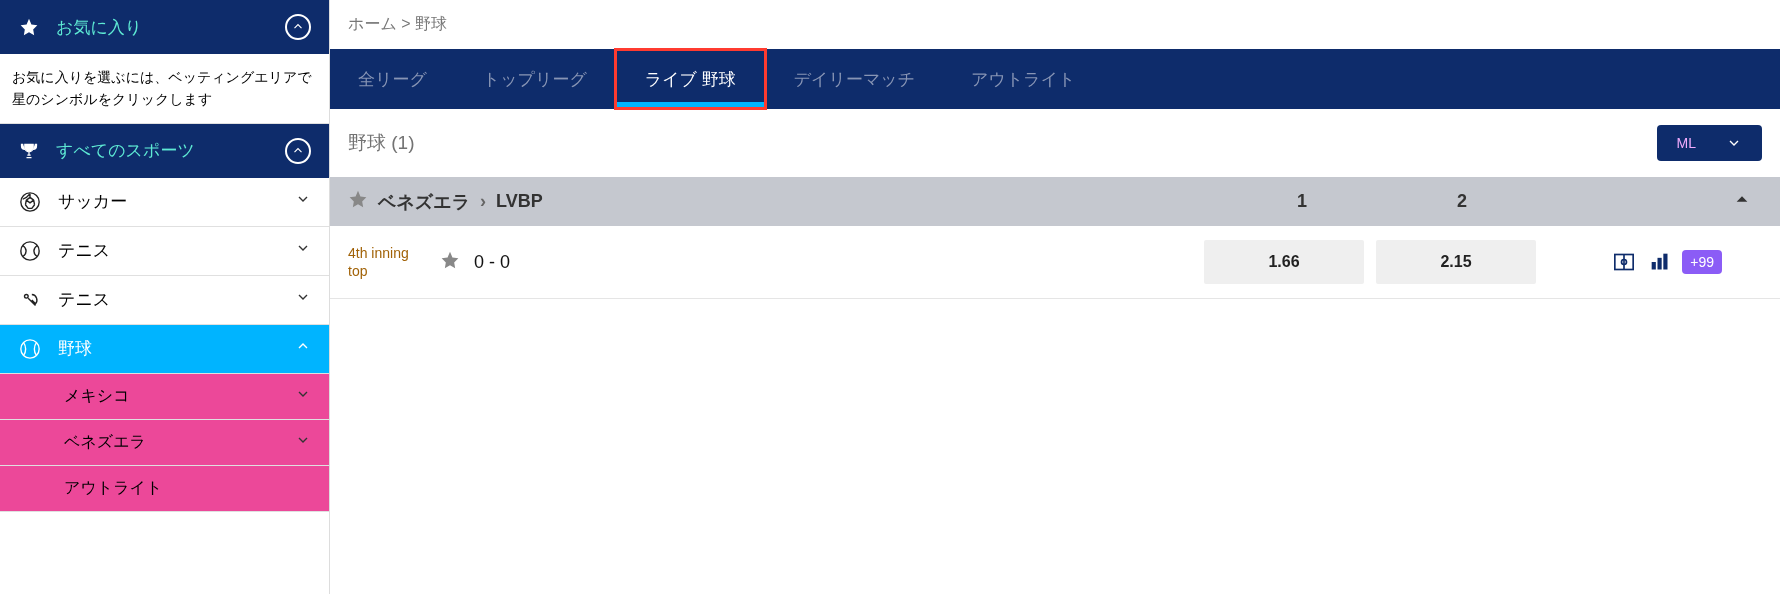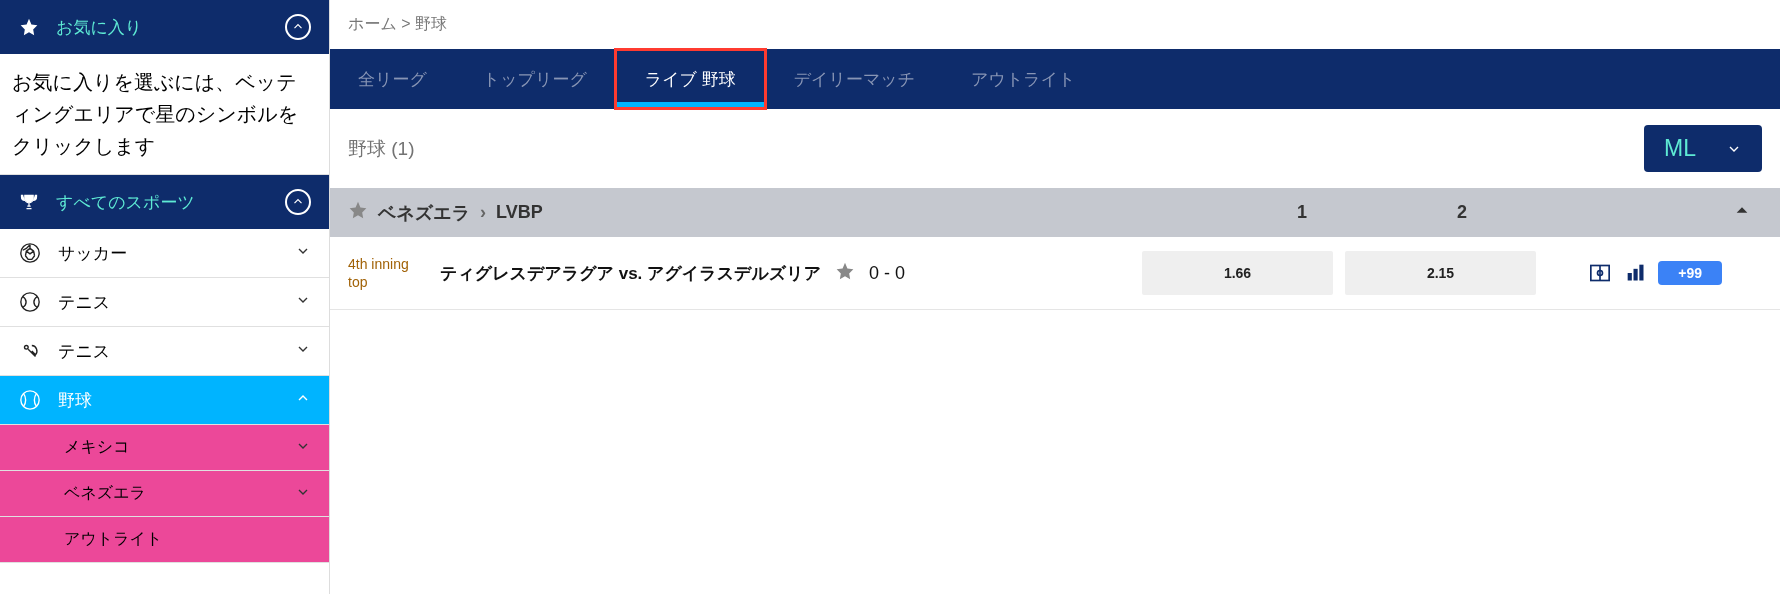--- a/index.html
+++ b/index.html
@@ -4,63 +4,63 @@
 <style>
 *{box-sizing:border-box;margin:0;padding:0;font-family:"Hiragino Kaku Gothic Pro","Meiryo",sans-serif}
 body{background:#fff;width:1780px;height:594px;overflow:hidden}
 .container{display:flex;width:100%;height:100%}
 .sidebar{width:330px;flex-shrink:0;border-right:1px solid #ddd}
 .side-header{background:#0e2c6b;color:#5eead4;display:flex;align-items:center;padding:14px 18px;font-size:17px}
 .side-header .icon{width:22px;height:22px;margin-right:16px;display:flex;align-items:center;justify-content:center}
 .side-header .icon svg{fill:#fff}
 .collapse-btn{margin-left:auto;border:2px solid #fff;border-radius:50%;width:26px;height:26px;display:flex;align-items:center;justify-content:center;cursor:pointer}
 .collapse-btn svg{stroke:#fff;fill:none;stroke-width:2}
-.fav-hint{padding:12px 12px;font-size:20px;line-height:1.6;border-bottom:1px solid #e0e0e0;background:#fff}
+.fav-hint{padding:12px 12px;font-size:14px;line-height:1.6;border-bottom:1px solid #e0e0e0;background:#fff}
 .sport-item{display:flex;align-items:center;padding:12px 18px;font-size:17px;border-bottom:1px solid #e0e0e0;cursor:pointer;background:#fff}
 .sport-item .icon{width:24px;height:24px;margin-right:16px;display:flex;align-items:center;justify-content:center}
 .sport-item .icon svg{stroke:#222;fill:none;stroke-width:1.5}
 .sport-item.active{background:#00b4ff;color:#fff}
 .sport-item.active .icon svg{stroke:#fff}
 .sport-item .chev{margin-left:auto}
 .sport-item .chev svg{stroke:#333;fill:none;stroke-width:2}
 .sport-item.active .chev svg{stroke:#fff}
 .sub-item{padding:12px 18px 12px 64px;font-size:16px;border-bottom:1px solid #e0e0e0;display:flex;align-items:center;cursor:pointer;background:#ec4899}
 .sub-item .chev{margin-left:auto}
 .sub-item .chev svg{stroke:#333;fill:none;stroke-width:2}
 .main{flex:1;display:flex;flex-direction:column}
 .breadcrumb{padding:14px 18px;color:#777;font-size:16px}
 .tabbar{background:#0e2c6b;display:flex;height:60px;align-items:stretch}
 .tab{color:#8895b5;padding:0 28px;display:flex;align-items:center;font-size:17px;cursor:pointer;position:relative}
 .tab.active{color:#fff}
 .tab.active::after{content:"";position:absolute;left:0;right:0;bottom:0;height:5px;background:#00b4ff}
 .tab.highlighted{border:3px solid #ff3b30;margin:-1px}
 .section-row{display:flex;align-items:center;padding:16px 18px}
 .section-title{font-size:19px;color:#737373}
-.ml-select{margin-left:auto;background:#0e2c6b;color:#5eead4;border-radius:4px;padding:10px 20px;display:flex;align-items:center;gap:30px;cursor:pointer;font-size:23px}
+.ml-select{margin-left:auto;background:#0e2c6b;color:#f0abfc;border-radius:4px;padding:10px 20px;display:flex;align-items:center;gap:30px;cursor:pointer;font-size:14px}
 .ml-select svg{stroke:#fff;fill:none;stroke-width:2}
 .league-header{background:#c5c8cf;display:flex;align-items:center;padding:12px 18px;font-size:18px;font-weight:600;color:#333}
 .league-header .star-icon{margin-right:10px}
 .league-header .star-icon svg{fill:#888}
 .league-header .bc-sep{margin:0 10px;color:#666}
 .lh-col{width:160px;text-align:center;font-size:18px;font-weight:600}
 .lh-spacer{flex:1}
 .lh-arrow{width:40px;text-align:center}
 .lh-arrow svg{fill:#333}
 .lh-right-gap{width:180px}
 .match-row{display:flex;align-items:center;padding:14px 18px;border-bottom:1px solid #e5e5e5}
 .match-time{width:92px;font-size:14px;color:#a16207;line-height:1.3}
 .match-name{font-size:17px;font-weight:600;color:#111;margin-right:14px}
 .match-star{margin-right:14px}
 .match-star svg{fill:#888}
 .match-score{font-size:18px;font-weight:400;color:#111}
-.odds-box{width:191px;height:44px;background:#efefef;border-radius:2px;display:flex;align-items:center;justify-content:center;font-size:14px;font-weight:600;color:#222;margin:0 6px;cursor:pointer}
+.odds-box{width:160px;height:44px;background:#efefef;border-radius:2px;display:flex;align-items:center;justify-content:center;font-size:16px;font-weight:600;color:#222;margin:0 6px;cursor:pointer}
 .match-spacer{flex:1}
 .match-actions{display:flex;align-items:center;gap:8px;width:180px;justify-content:flex-end}
 .act-icon{width:28px;height:28px;display:flex;align-items:center;justify-content:center}
-.more-badge{background:#3b82f6;color:#fff;font-size:14px;font-weight:700;border-radius:4px;padding:4px 20px;cursor:pointer}
+.more-badge{background:#8b5cf6;color:#fff;font-size:14px;font-weight:400;border-radius:4px;padding:4px 8px;cursor:pointer}
 </style>
 </head>
 <body>
 
 <div class="container">
   <div class="sidebar">
     <div class="side-header">
       <span class="icon">
         <svg viewBox="0 0 24 24" width="20" height="20">
             <path d="M12 2l2.9 6.9L22 10l-5 4.9L18.2 22 12 18.3 5.8 22 7 14.9 2 10l7.1-1.1z"></path>
@@ -207,21 +207,20 @@
             <path d="M4 16l8-8 8 8z"></path>
           </svg>
       </div>
     </div>
 
     <div class="match-row">
       <div class="match-time">
         <div>4th inning</div>
         <div>top</div>
       </div>
-      <span class="match-name">ティグレスデアラグア vs. アグイラスデルズリア</span>
       <span class="match-star">
         <svg viewBox="0 0 24 24" width="20" height="20">
             <path d="M12 2l2.9 6.9L22 10l-5 4.9L18.2 22 12 18.3 5.8 22 7 14.9 2 10l7.1-1.1z"></path>
           </svg>
       </span>
       <span class="match-score">0 - 0</span>
       <span class="match-spacer"></span>
       <div class="odds-box">
           <span>1.66</span>
         </div>

